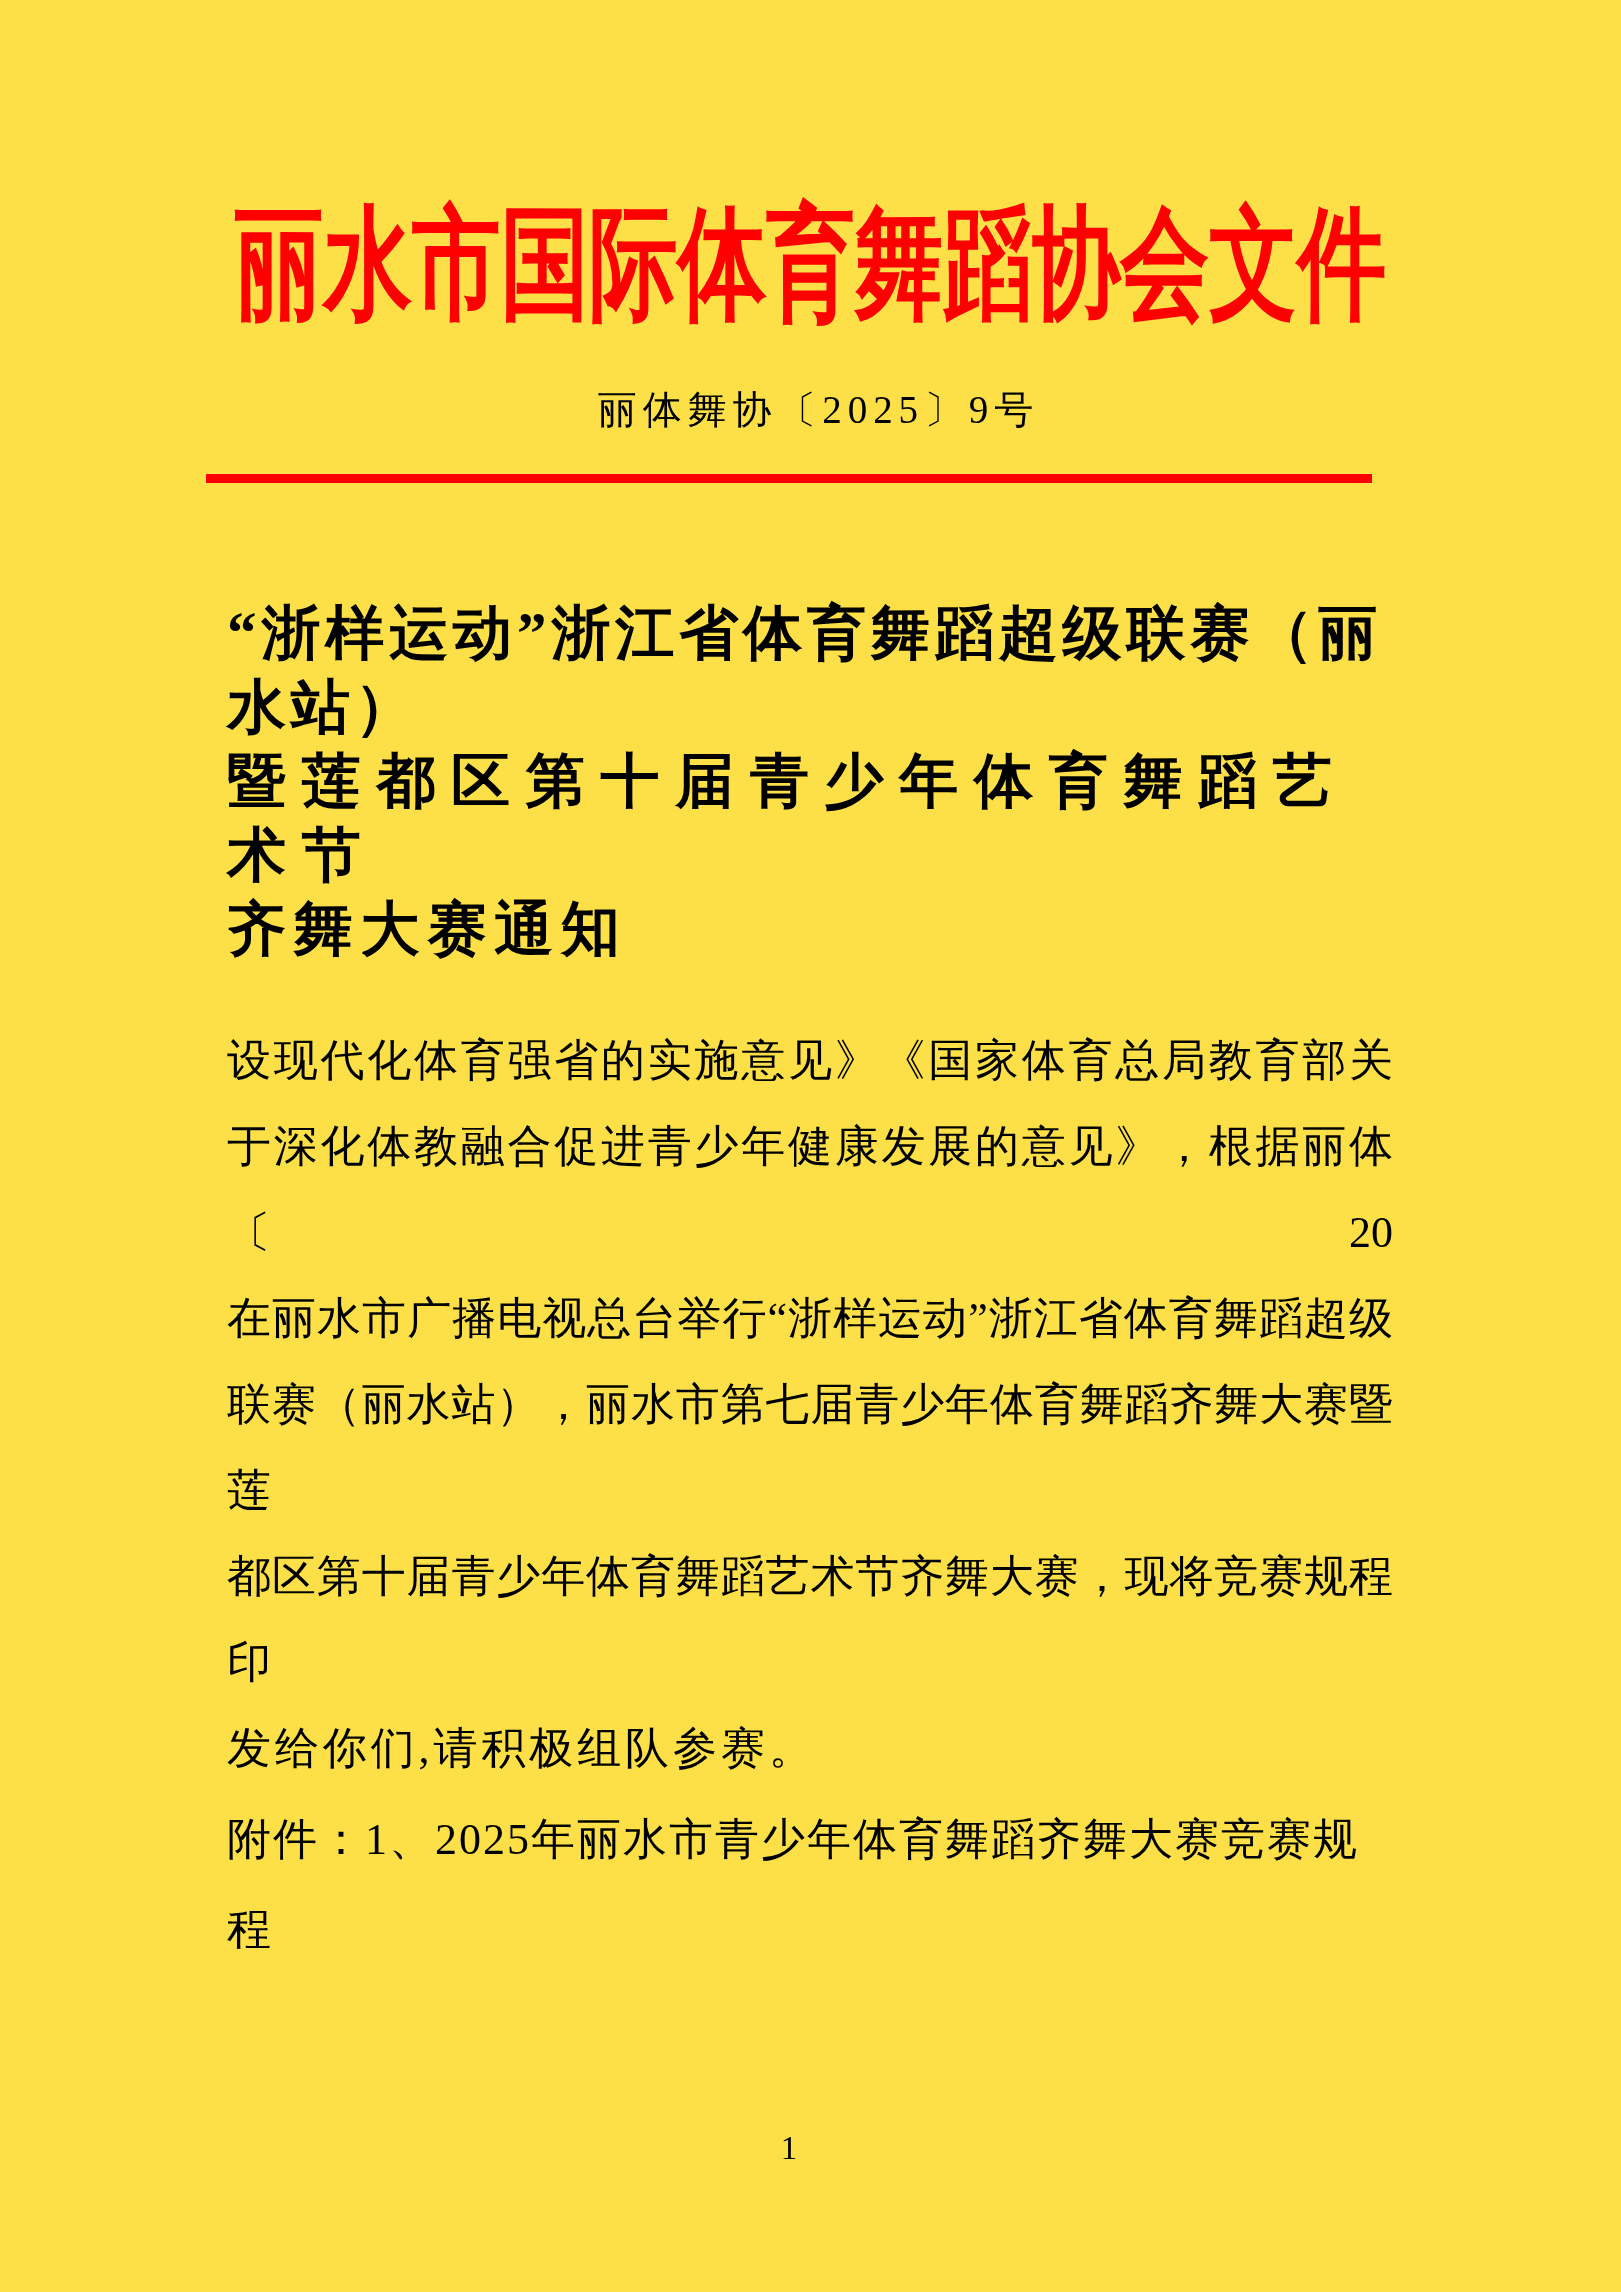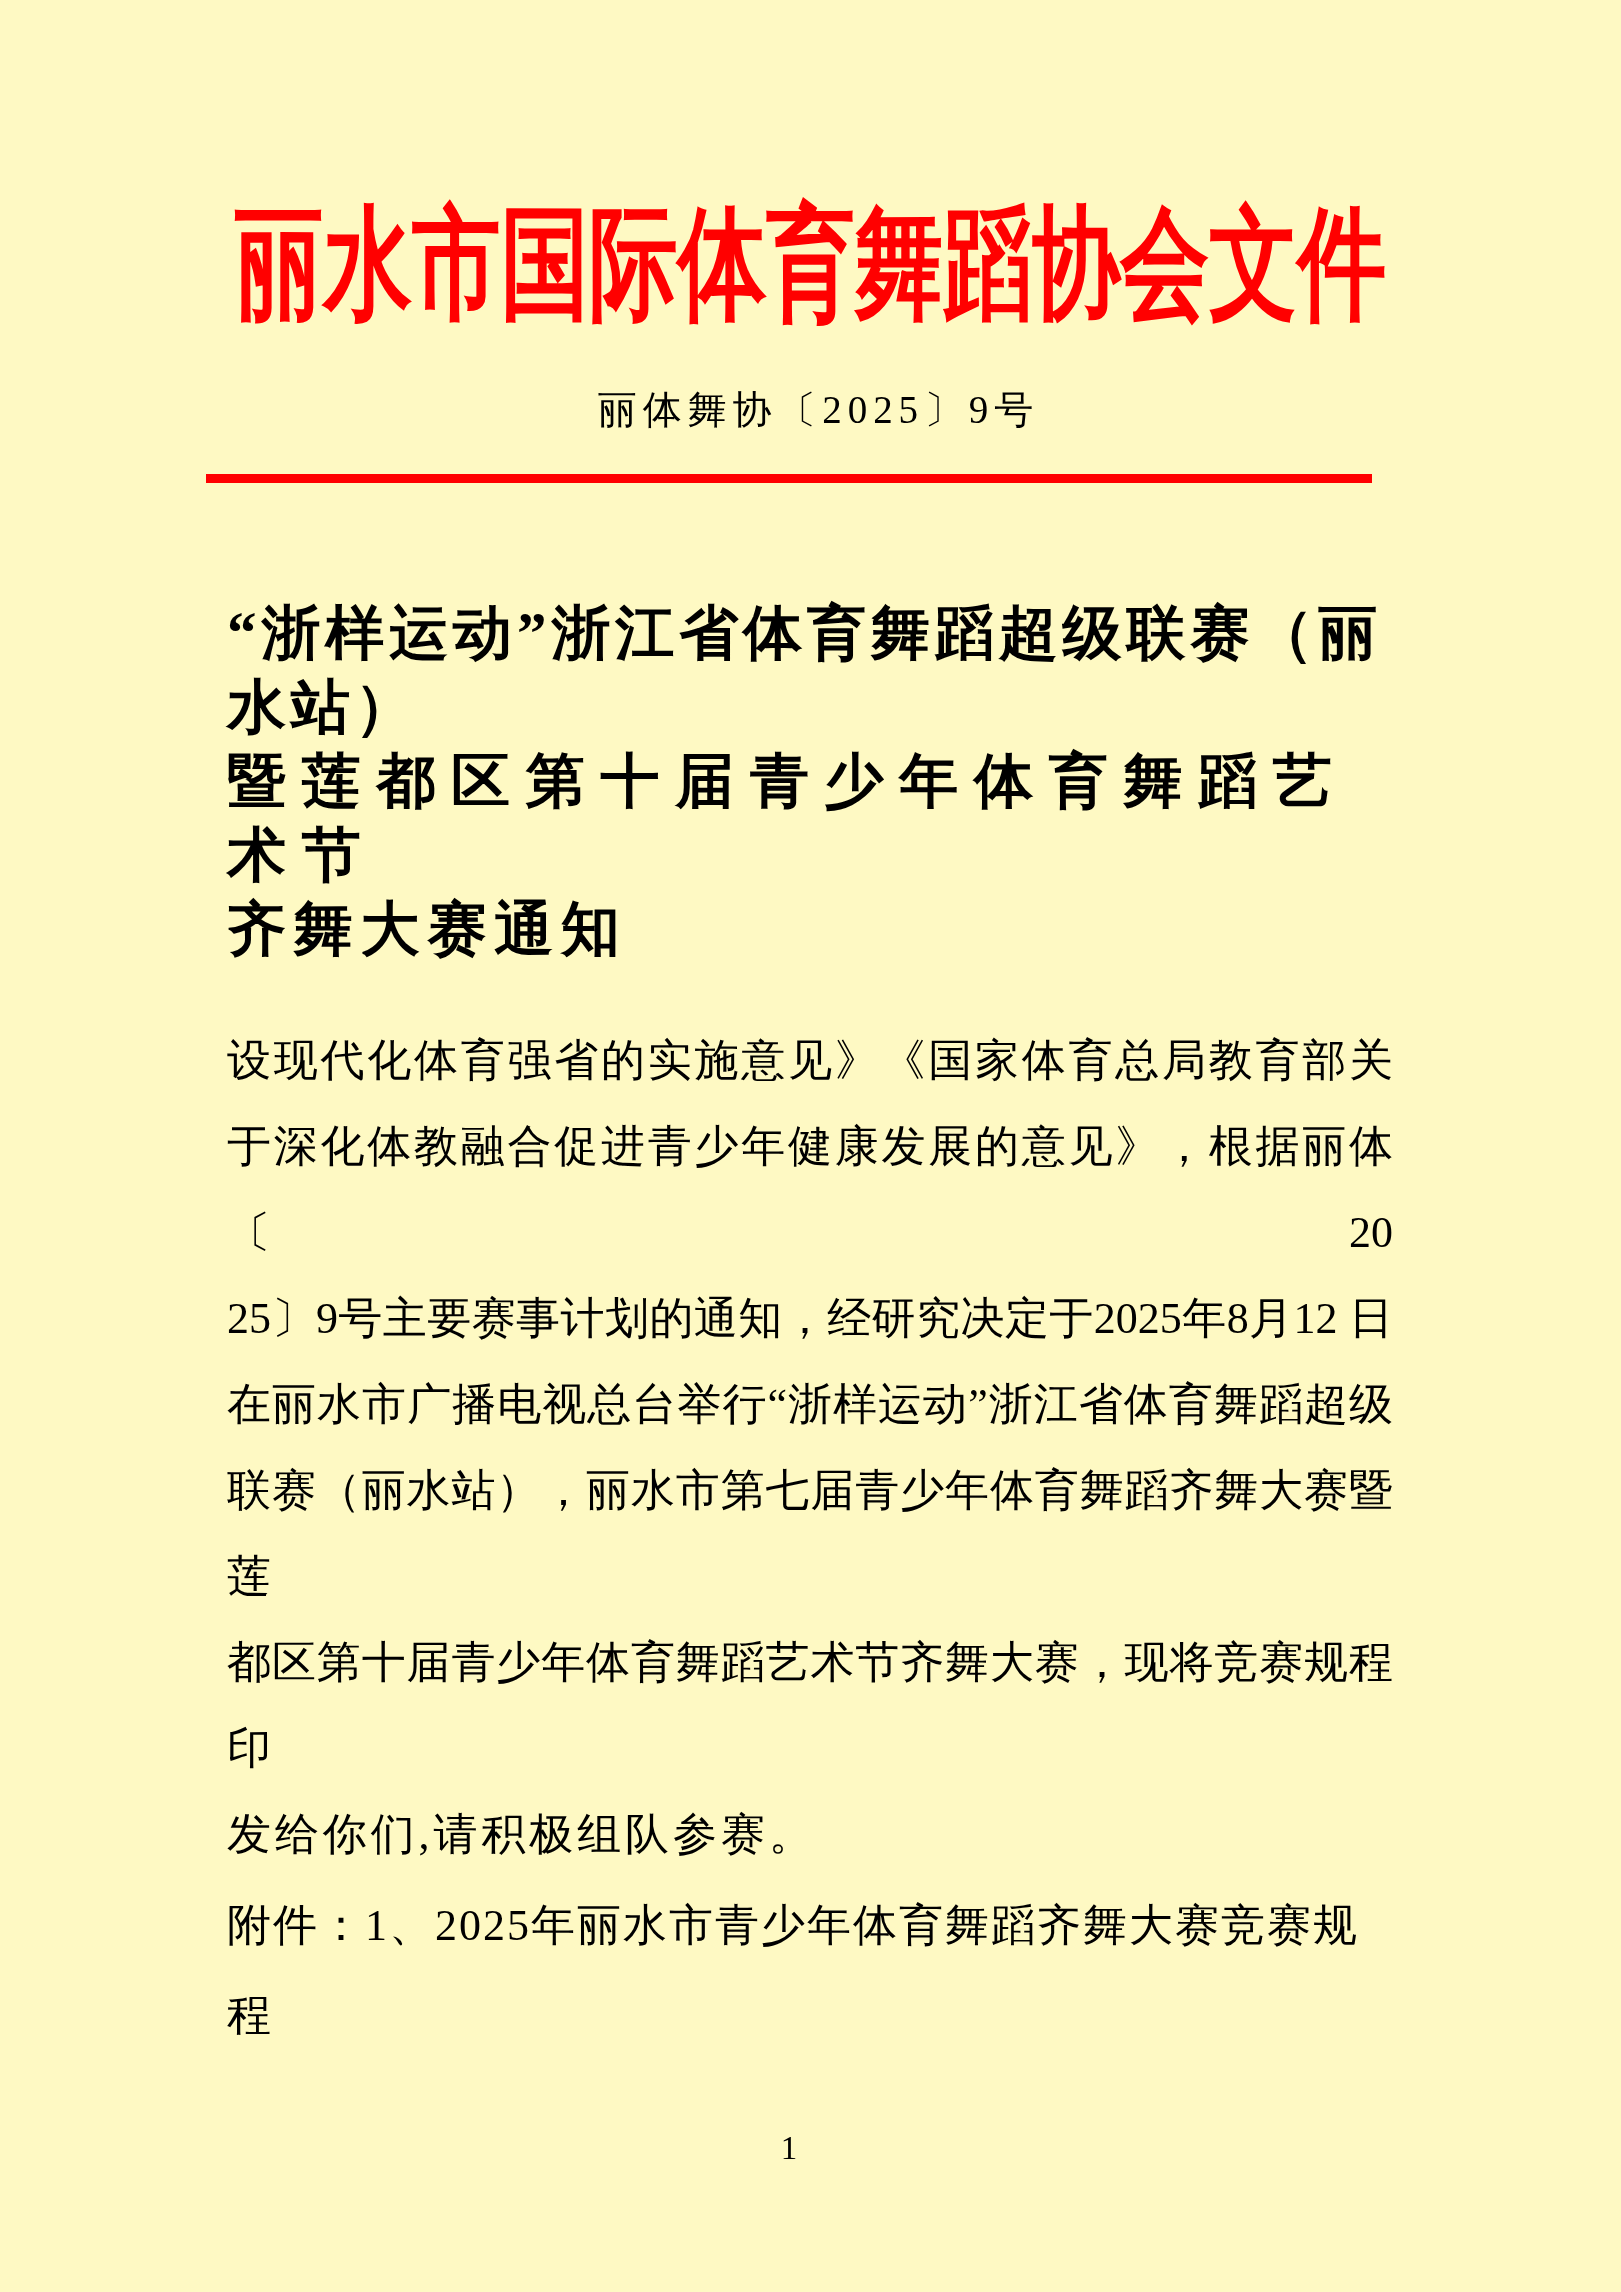--- a/index.html
+++ b/index.html
@@ -1,20 +1,20 @@
 <!DOCTYPE html>
 <html lang="zh"><head>
 <meta charset="utf-8">
 <style>
   html,body{margin:0;padding:0;background:#888;}
   .page{
     position:relative;
     width:1621px;height:2293px;
     margin:0 auto;
-    background:#fef9c3;
+    background:#fde047;
     font-family:"Liberation Serif","DejaVu Serif",serif;
     color:#000;
     overflow:hidden;
   }
   
   .letterhead{
     position:absolute;top:196px;left:0;width:100%;
     text-align:center;
     font-size:123px;line-height:137px;
     font-weight:bold;
@@ -94,21 +94,20 @@
     <div class="t2">暨莲都区第十届青少年体育舞蹈艺术节</div>
     <div class="t4">齐舞大赛通知</div>
   </div>
 
   <div class="body-text">
 
 
     <div class="paragraph">
       <div class="para-line">设现代化体育强省的实施意见》《国家体育总局教育部关</div>
       <div class="para-line">于深化体教融合促进青少年健康发展的意见》，根据丽体〔20</div>
-      <div class="para-line">25〕9号主要赛事计划的通知，经研究决定于2025年8月12 日</div>
       <div class="para-line">在丽水市广播电视总台举行“浙样运动”浙江省体育舞蹈超级</div>
       <div class="para-line">联赛（丽水站），丽水市第七届青少年体育舞蹈齐舞大赛暨莲</div>
       <div class="para-line">都区第十届青少年体育舞蹈艺术节齐舞大赛，现将竞赛规程印</div>
       <div class="para-line last">发给你们,请积极组队参赛。</div>
     </div>
 
     <div class="attachments">
       <div class="att-line">附件：1、2025年丽水市青少年体育舞蹈齐舞大赛竞赛规程</div>
 
     </div>

